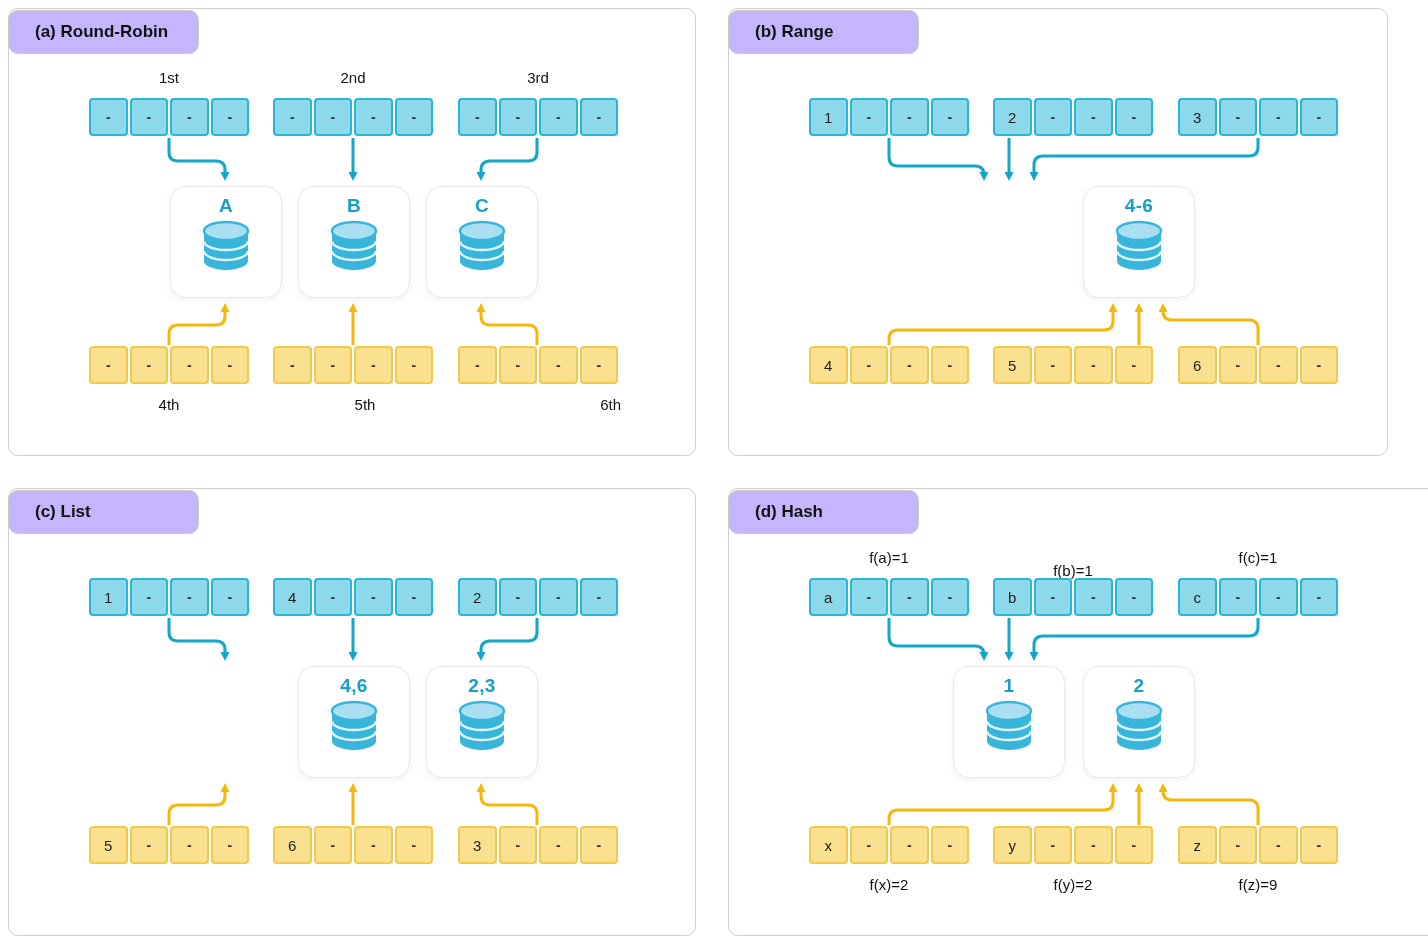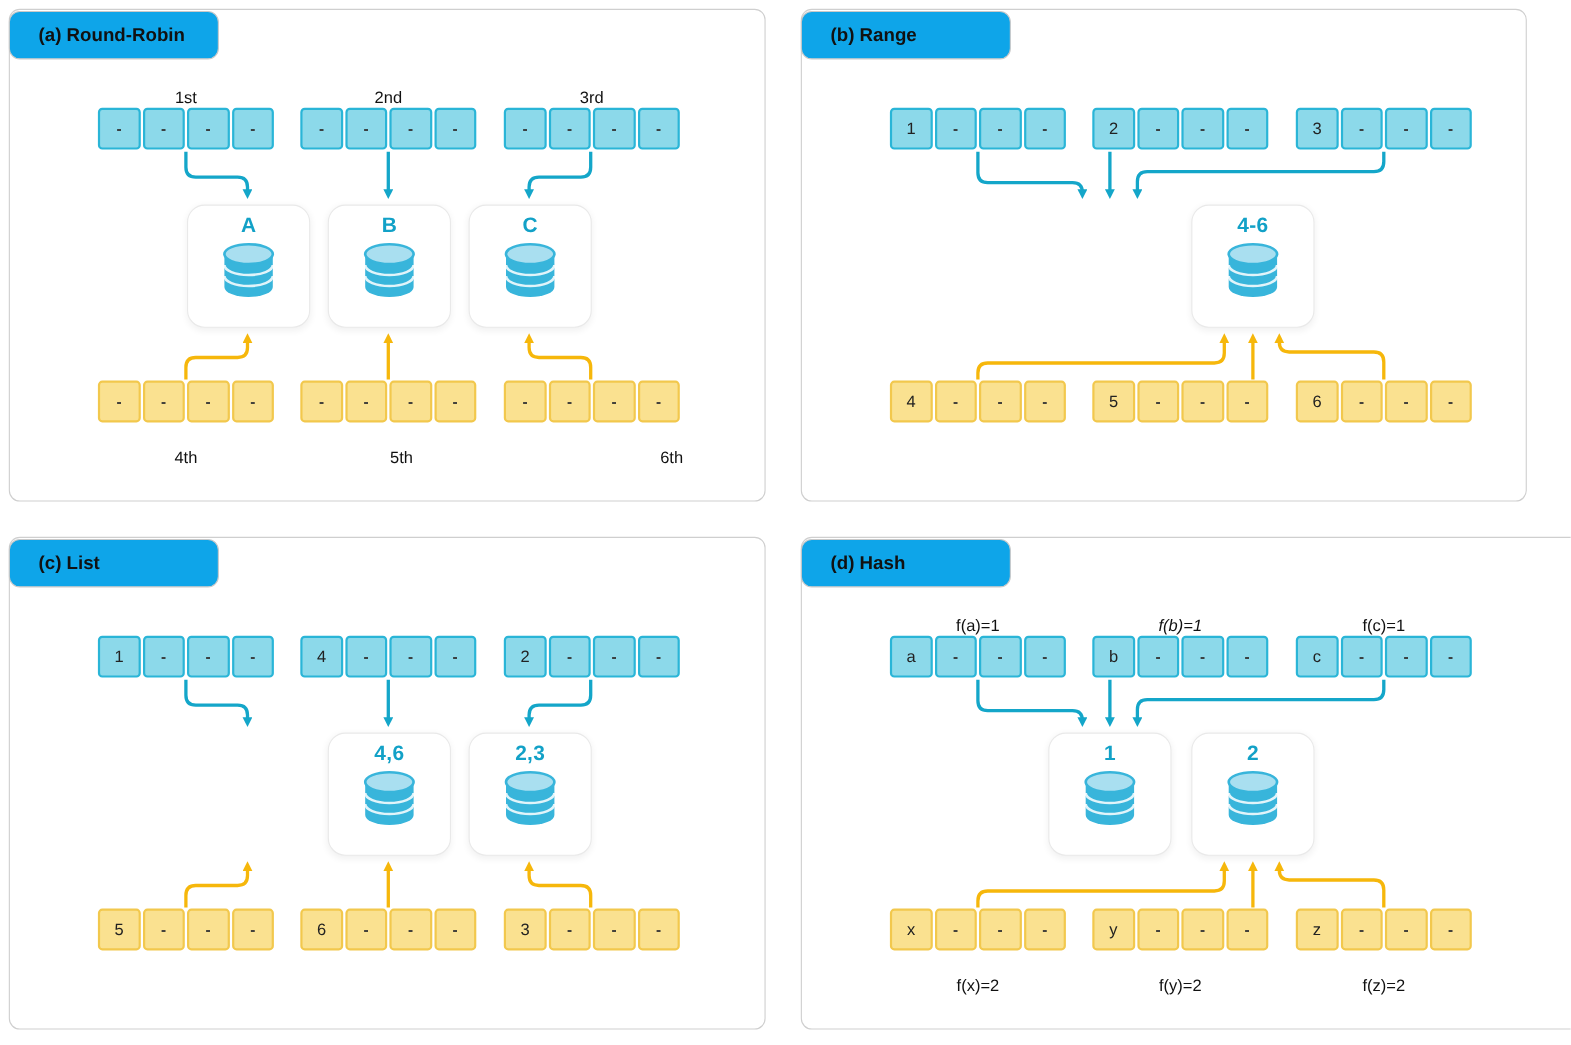--- a/index.html
+++ b/index.html
@@ -1,23 +1,23 @@
 <!DOCTYPE html>
 <html style="--blue-fill: #8CD9EA; --blue-border: #2AB5D7; --yellow-fill: #FAE190; --yellow-border: #F2C84D; --db-label: #12A1C7;"><head>
 <meta charset="utf-8">
 <style>
   html,body{margin:0;padding:0;background:#fff;}
   body{font-family:"Liberation Sans",sans-serif;}
   #stage{position:relative;width:1428px;height:950px;background:#fff;overflow:hidden;}
   .panel{position:absolute;background:#fff;border:1.5px solid #cfcfcf;border-radius:10px;box-sizing:border-box;}
-  .tab{position:absolute;left:-1px;top:1px;width:191px;height:44px;background:#0ea5e9;
+  .tab{position:absolute;left:-1px;top:1px;width:191px;height:44px;background:#c4b5fd;
        border:1.5px solid #c9c9c9;border-radius:10px;display:flex;align-items:center;
        padding-left:26px;box-sizing:border-box;}
   .tab span{font-weight:700;font-size:17px;color:#111;}
-  .row-label{position:absolute;width:160px;height:20px;line-height:20px;font-size:15px;color:#111;margin-top:12px;}
+  .row-label{position:absolute;width:160px;height:20px;line-height:20px;font-size:15px;color:#111;}
   .lbl-center{text-align:center;font-weight:500;}
   .lbl-left{text-align:center;font-weight:400;}
   .mrow{position:absolute;display:flex;gap:2px;width:160px;height:38px;}
   .cell{flex:1;border-radius:4px;display:flex;align-items:center;justify-content:center;
         font-size:15px;color:#222;box-sizing:border-box;}
   .blue .cell{background:var(--blue-fill,#8CD9EA);border:2px solid var(--blue-border,#2AB5D7);}
   .yellow .cell{background:var(--yellow-fill,#FAE190);border:2px solid var(--yellow-border,#F2C84D);}
   .cell.dash{color:#333;font-weight:700;font-size:14px;}
   .db-card{position:absolute;width:110px;height:110px;background:#fff;border:1px solid #e9e9e9;
            border-radius:16px;box-shadow:0 2px 7px rgba(0,0,0,0.06);
@@ -280,21 +280,21 @@
       <div class="tab">
         <span>(d) Hash</span>
       </div>
       <div class="row-label lbl-left" style="left: 80px; top: 59px;">f(a)=1</div>
       <div class="mrow blue" style="left: 80px; top: 89px;">
         <span class="cell">a</span>
         <span class="cell dash">-</span>
         <span class="cell dash">-</span>
         <span class="cell dash">-</span>
       </div>
-      <div class="row-label lbl-left" style="left: 264px; top: 59px; font-style: italic;">f(b)=1</div>
+      <div class="row-label lbl-left" style="left: 264px; top: 72px;">f(b)=1</div>
       <div class="mrow blue" style="left: 264px; top: 89px;">
         <span class="cell">b</span>
         <span class="cell dash">-</span>
         <span class="cell dash">-</span>
         <span class="cell dash">-</span>
       </div>
       <div class="row-label lbl-left" style="left: 449px; top: 59px;">f(c)=1</div>
       <div class="mrow blue" style="left: 449px; top: 89px;">
         <span class="cell">c</span>
         <span class="cell dash">-</span>
@@ -308,21 +308,21 @@
         <span class="cell dash">-</span>
         <span class="cell dash">-</span>
       </div>
       <div class="row-label lbl-left" style="left: 264px; top: 386px;">f(y)=2</div>
       <div class="mrow yellow" style="left: 264px; top: 337px;">
         <span class="cell">y</span>
         <span class="cell dash">-</span>
         <span class="cell dash">-</span>
         <span class="cell dash">-</span>
       </div>
-      <div class="row-label lbl-left" style="left: 449px; top: 386px;">f(z)=2</div>
+      <div class="row-label lbl-left" style="left: 449px; top: 386px;">f(z)=9</div>
       <div class="mrow yellow" style="left: 449px; top: 337px;">
         <span class="cell">z</span>
         <span class="cell dash">-</span>
         <span class="cell dash">-</span>
         <span class="cell dash">-</span>
       </div>
       <div class="db-card" style="left: 224px; top: 177px;">
         <div class="db-label">1</div>
         <svg viewBox="0 0 66 58" width="66" height="58">
           <path d="M11,14 L11,44 A22,9 0 0 0 55,44 L55,14" fill="#38B5DB"></path>

